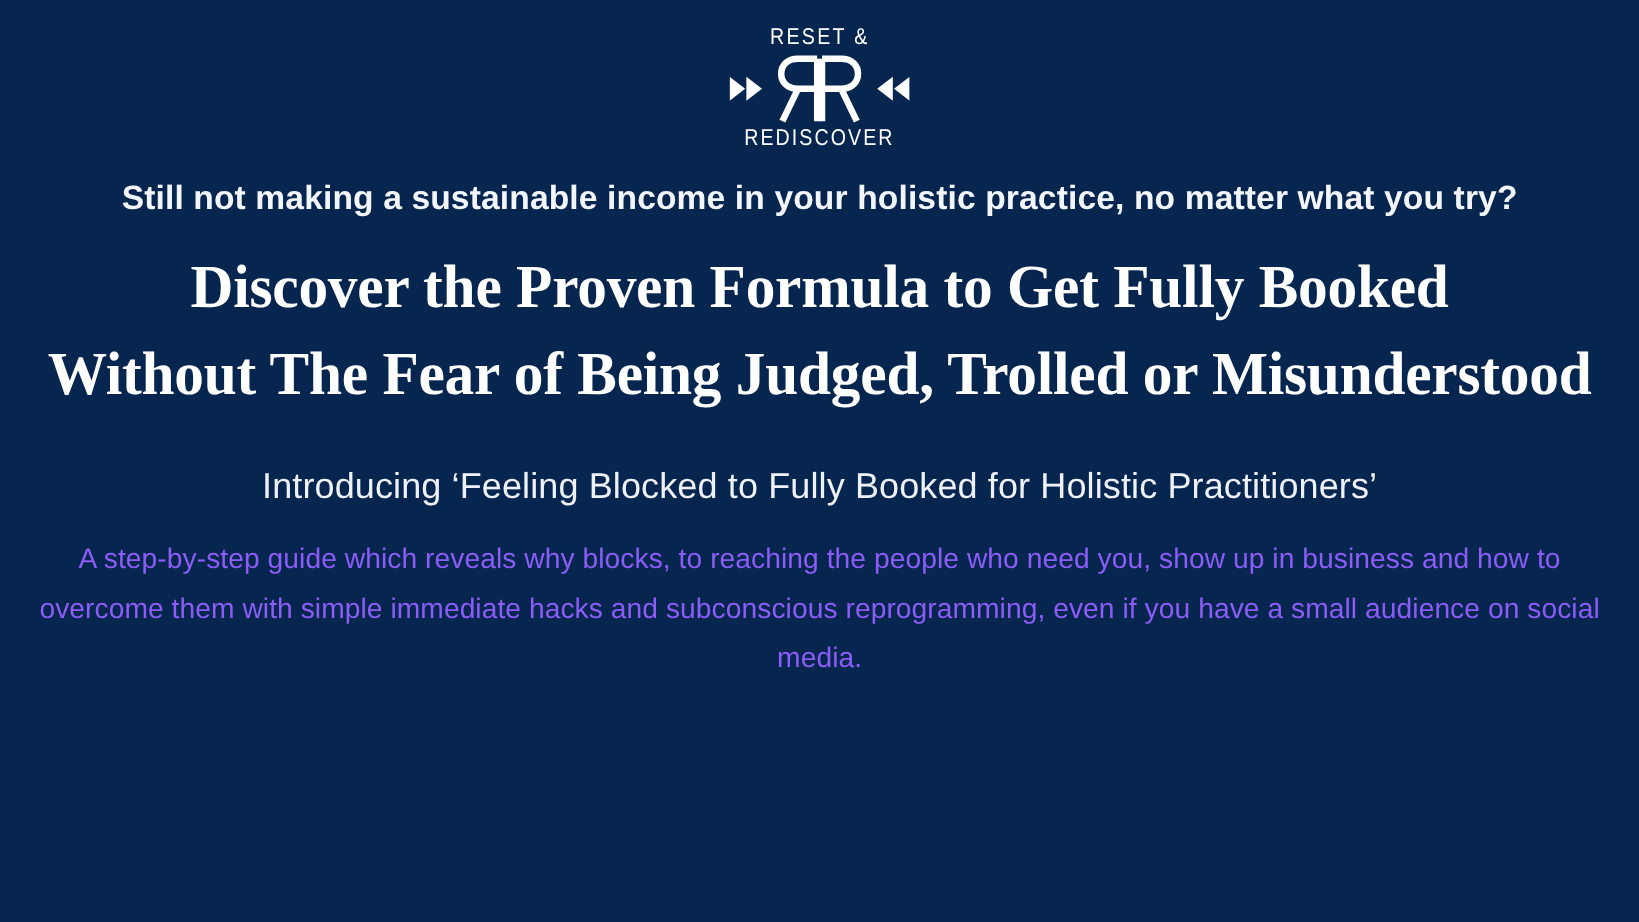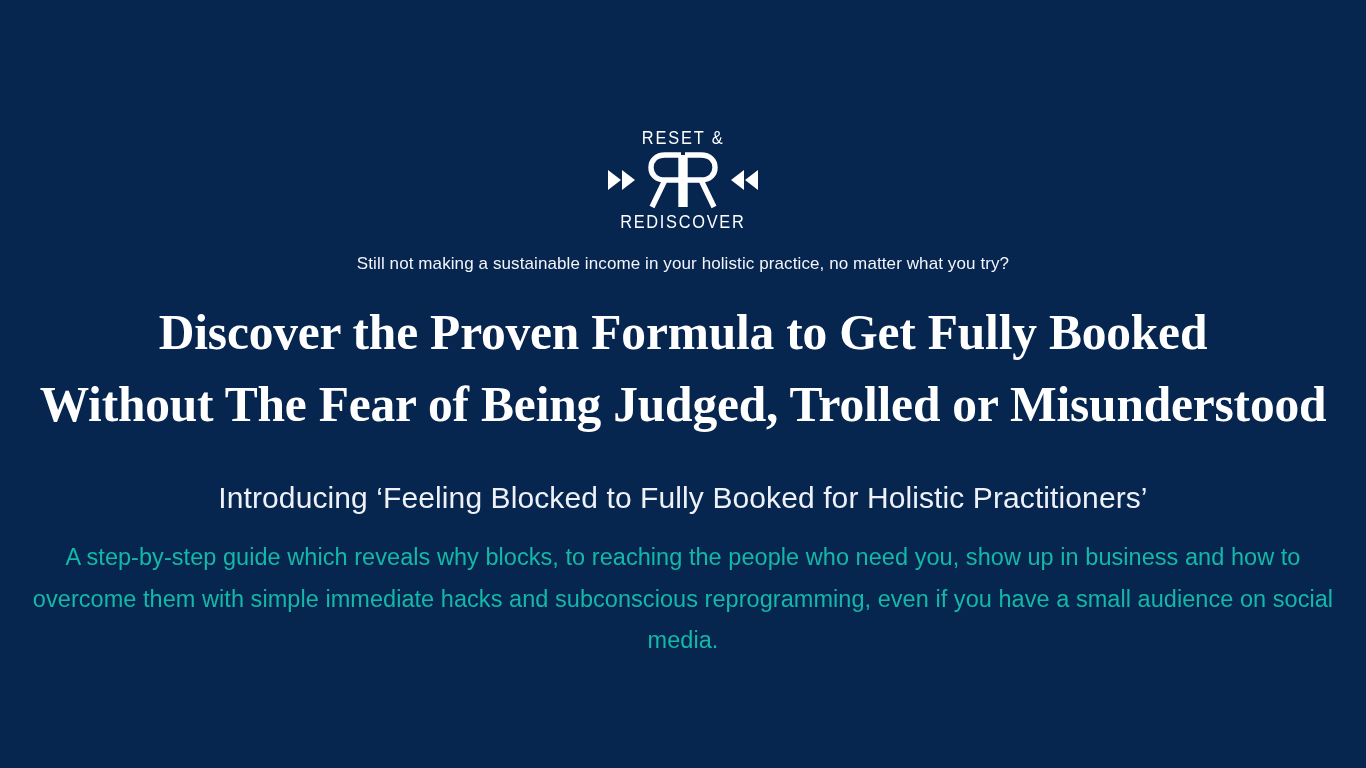--- a/index.html
+++ b/index.html
@@ -18,21 +18,20 @@
   }
 
   .hero {
     width: 1366px;
     height: 768px;
     background: #06254f;
     display: flex;
     flex-direction: column;
     align-items: center;
     padding-top: 22px;
-    justify-content: center;
   }
 
   
   .logo {
     width: 170px;
     display: flex;
     flex-direction: column;
     align-items: center;
     margin-bottom: 22px;
   }
@@ -65,22 +64,22 @@
     letter-spacing: 2px;
     color: #ffffff;
     line-height: 1;
     transform: scaleX(0.86);
     white-space: nowrap;
   }
 
   
   .eyebrow {
     font-family: "Liberation Sans", sans-serif;
-    font-size: 17px;
-    font-weight: 400;
+    font-size: 28px;
+    font-weight: 700;
     color: #f2f5fa;
     letter-spacing: 0.1px;
     text-align: center;
     line-height: 1.25;
     width: 1320px;
     margin-bottom: 22px;
   }
 
   .headline {
     font-family: "Liberation Serif", "DejaVu Serif", serif;
@@ -106,21 +105,21 @@
     width: 1320px;
     margin-top: 37px;
     margin-bottom: 20px;
     letter-spacing: 0.1px;
   }
 
   .body-copy {
     font-family: "Liberation Sans", sans-serif;
     font-size: 23.5px;
     font-weight: 300;
-    color: #14b8a6;
+    color: #8b5cf6;
     text-align: center;
     line-height: 1.78;
     width: 1320px;
     letter-spacing: 0.05px;
   }
 </style>
 </head>
 <body>
 
 <div class="hero">

